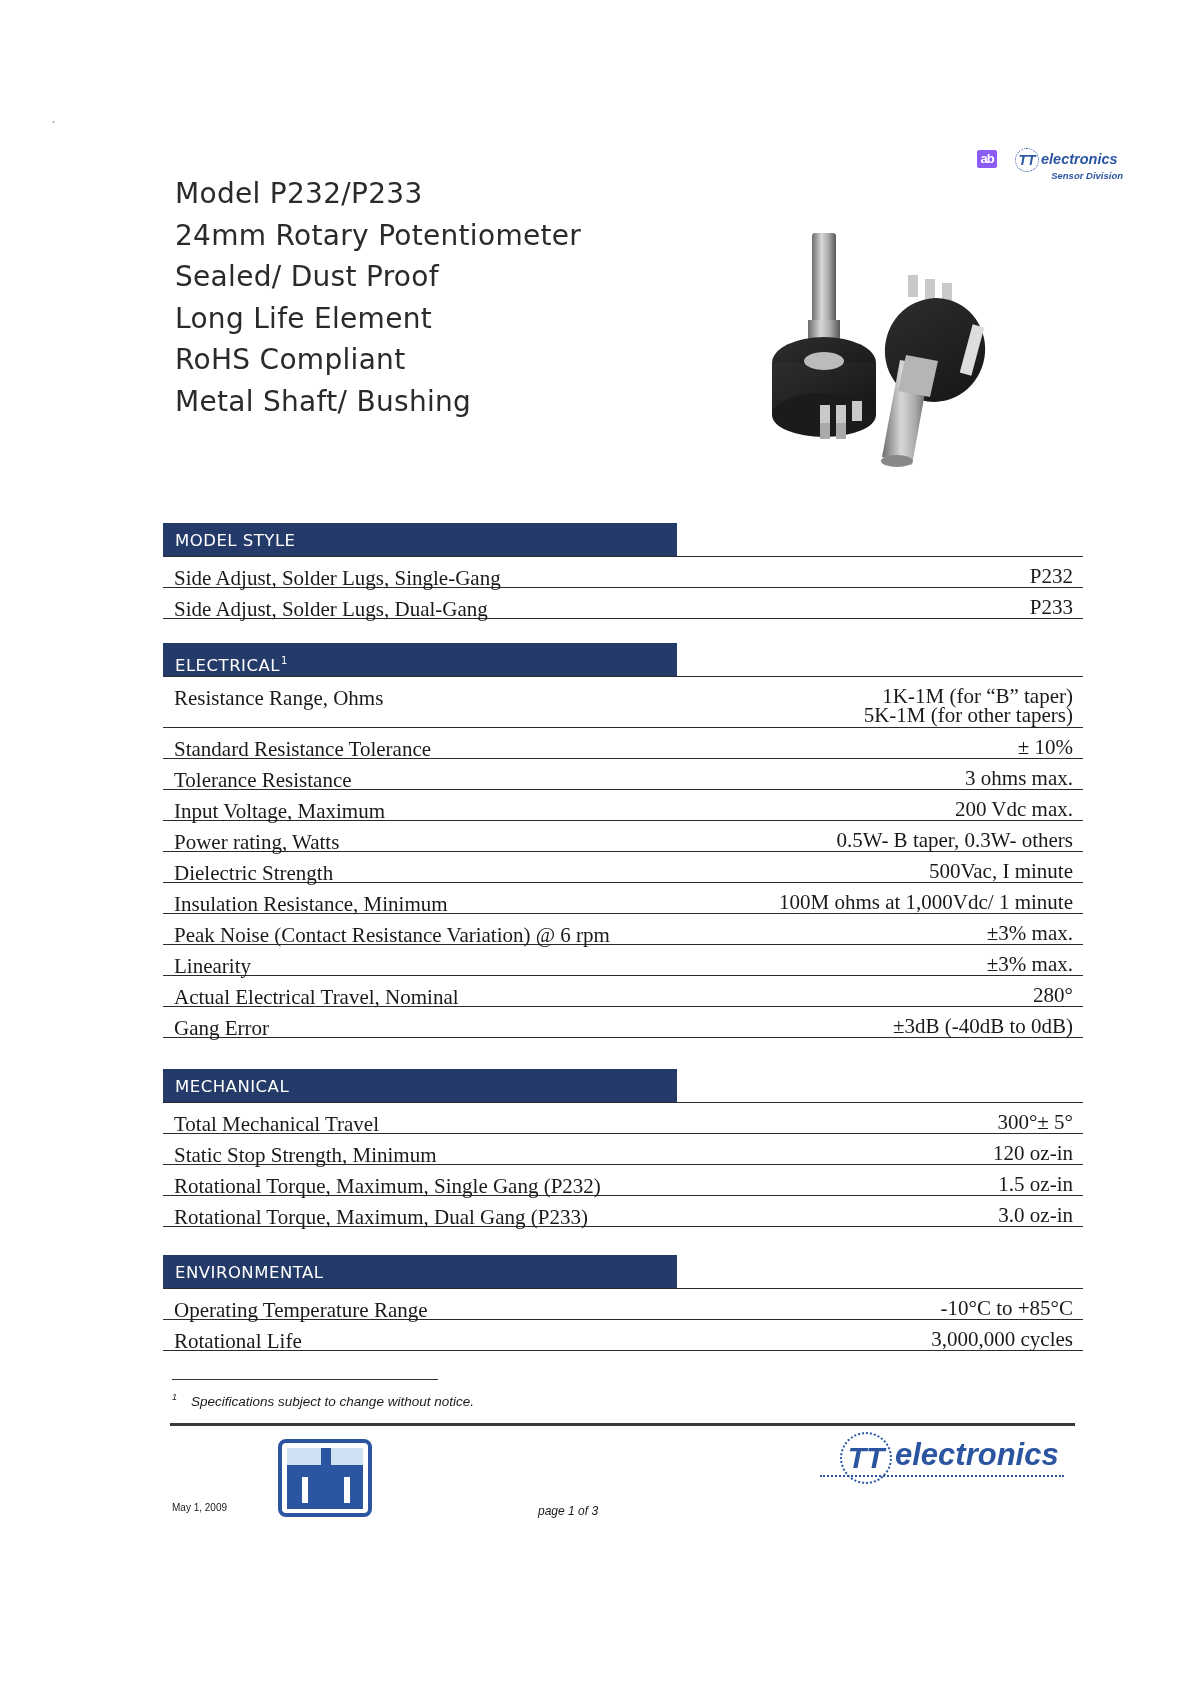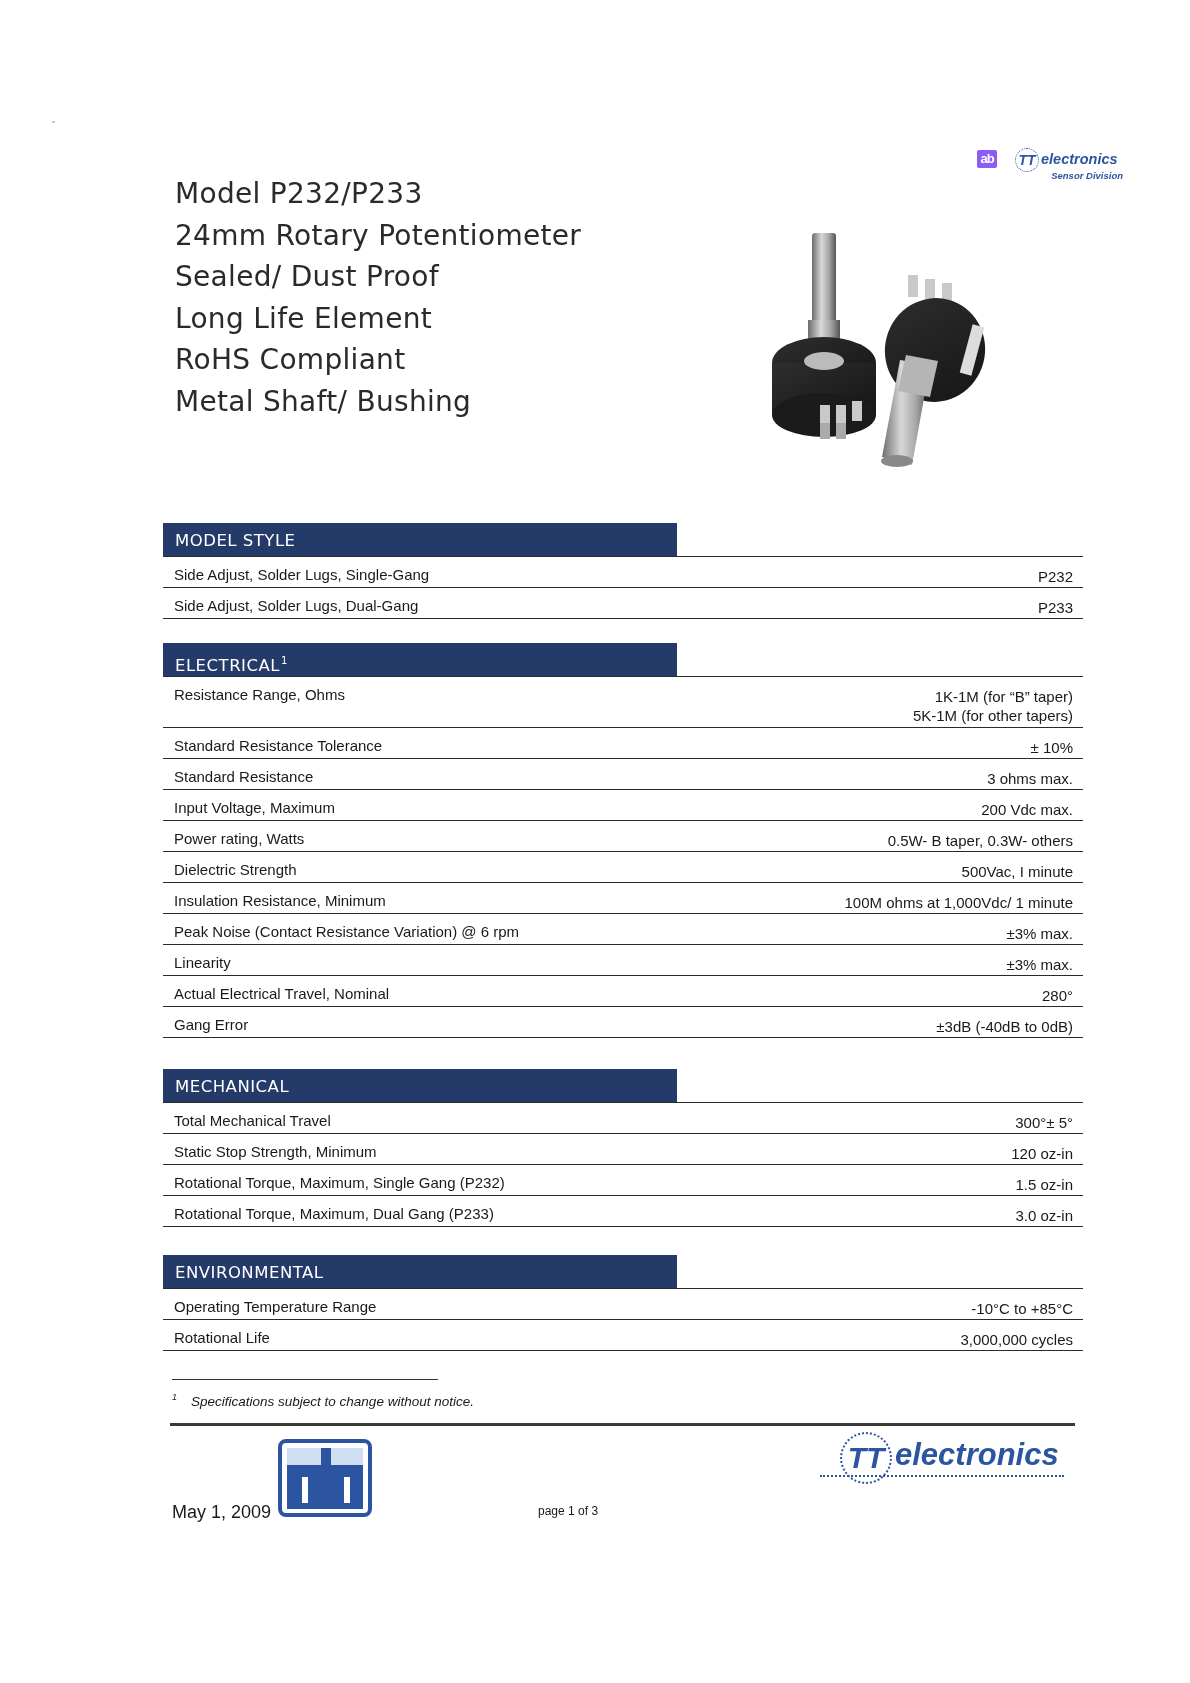--- a/index.html
+++ b/index.html
@@ -23,32 +23,32 @@
                     font: italic bold 9.5px "Liberation Sans", sans-serif; white-space: nowrap; }
 
     .product-photo { position: absolute; left: 770px; top: 225px; width: 250px; height: 255px; }
 
     .section { position: absolute; left: 163px; width: 920px; }
     .sec-bar { height: 33px; width: 514px; background: #243a68; color: #ffffff;
                font-family: "DejaVu Sans", sans-serif; font-weight: normal; font-size: 16.5px;
                line-height: 35px; padding-left: 12px; box-sizing: border-box; letter-spacing: 0.5px; }
     .sec-bar sup { font-size: 10px; vertical-align: 7px; margin-left: 1px; }
     .sec-rule { height: 0; border-top: 1.5px solid #2a2a2a; margin-top: 0; }
-    .row { position: relative; border-bottom: 1.5px solid #2a2a2a; font-size: 15px; height: 30px; }
+    .row { position: relative; border-bottom: 1.5px solid #2a2a2a; font-size: 21px; height: 30px; font-family: Liberation Serif, serif; }
     .row.tall { height: 50px; }
     .row .lbl { position: absolute; left: 11px; top: 9px; white-space: nowrap; }
     .row .val { position: absolute; right: 10px; top: 10px; white-space: nowrap; text-align: right; line-height: 19px; }
 
     .fn-rule { position: absolute; left: 172px; top: 1379px; width: 266px; border-top: 1.5px solid #333; }
     .fn { position: absolute; left: 172px; top: 1392px; font-size: 13.5px; font-style: italic; white-space: nowrap; }
     .fn sup { font-size: 9px; margin-right: 14px; vertical-align: 6px; font-style: italic; }
 
     .foot-rule { position: absolute; left: 170px; top: 1423px; width: 905px; border-top: 3px solid #3a3a3a; }
-    .foot-date { position: absolute; left: 172px; top: 1502px; font-size: 18px; }
-    .foot-page { position: absolute; left: 538px; top: 1504px; font-size: 12px; }
+    .foot-date { position: absolute; left: 172px; top: 1502px; font-size: 10px; }
+    .foot-page { position: absolute; left: 538px; top: 1504px; font-size: 12px; font-style: italic; }
     .ab-big { position: absolute; left: 278px; top: 1439px; width: 94px; height: 78px; }
     .tt-big { position: absolute; left: 820px; top: 1432px; width: 250px; height: 60px; }
     .tt-big-circle { position: absolute; left: 20px; top: 0; width: 48px; height: 48px; border: 2px dotted #2b55a0;
                      border-radius: 50%; color: #2b55a0; font: italic bold 30px "Liberation Sans", sans-serif;
                      text-align: center; line-height: 48px; }
     .tt-big-word { position: absolute; left: 75px; top: 5px; color: #2b55a0;
                    font: italic bold 31px "Liberation Sans", sans-serif; white-space: nowrap; }
     .tt-big-dots { position: absolute; left: 0; top: 43px; width: 244px; border-top: 2px dotted #2b55a0; }
     .speck { position: absolute; left: 52px; top: 121px; width: 3px; height: 2px; background: #ccc; }
   </style>
@@ -134,21 +134,21 @@
     <span class="val">
       <span>1K-1M (for “B” taper)</span><br>
       <span>5K-1M (for other tapers)</span>
     </span>
   </div>
   <div class="row">
     <span class="lbl">Standard Resistance Tolerance</span>
     <span class="val">± 10%</span>
   </div>
   <div class="row">
-    <span class="lbl">Standard Resistance</span>
+    <span class="lbl">Tolerance Resistance</span>
     <span class="val">3 ohms max.</span>
   </div>
   <div class="row">
     <span class="lbl">Input Voltage, Maximum</span>
     <span class="val">200 Vdc max.</span>
   </div>
   <div class="row">
     <span class="lbl">Power rating, Watts</span>
     <span class="val">0.5W- B taper, 0.3W- others</span>
   </div>

